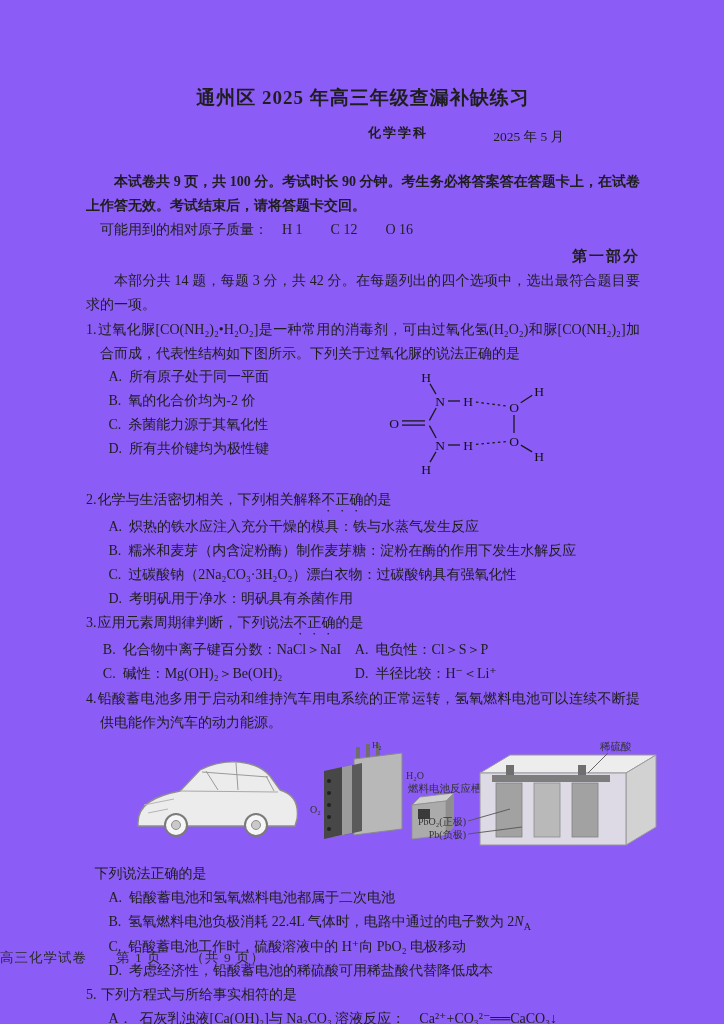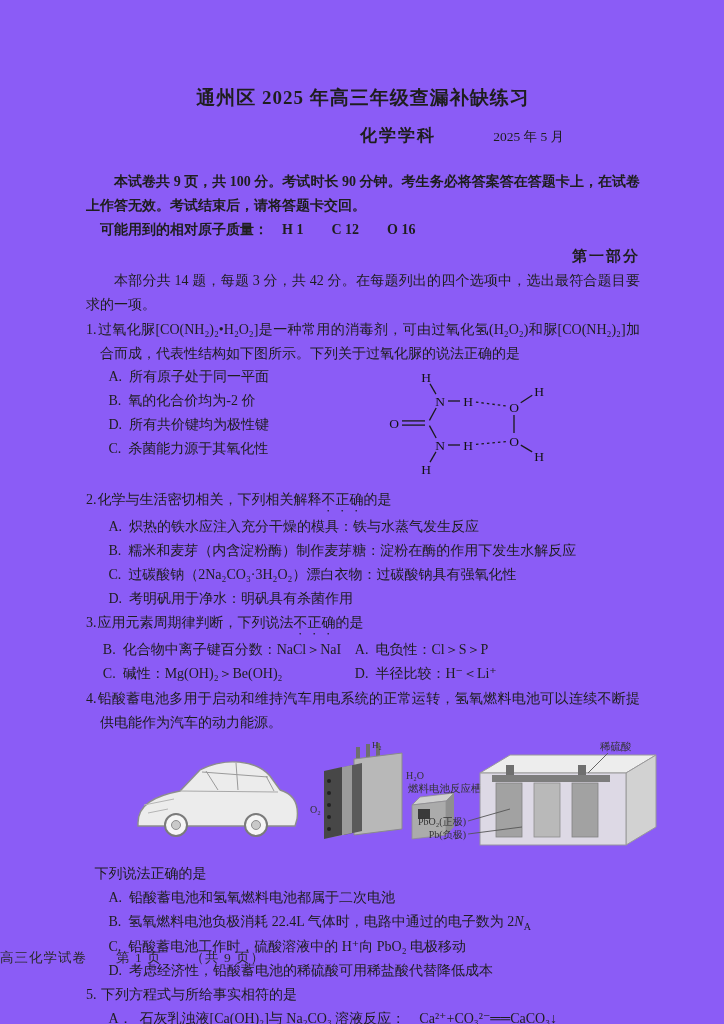--- a/index.html
+++ b/index.html
@@ -8,25 +8,25 @@
     width:724px;height:1024px;
     background:#8b5cf6;
     overflow:hidden;
     font-family:"Liberation Serif","DejaVu Serif",serif;
     color:#1e1e1e;
     font-size:14px;line-height:1.7;
   }
   .content{padding:82px 84px 0 86px;}
   .exam-title{text-align:center;font-size:19px;font-weight:bold;letter-spacing:1px;}
   .subject-row{position:relative;height:34px;margin-top:8px;}
-  .subject{position:absolute;left:192px;width:240px;text-align:center;font-size:17px;font-weight:bold;letter-spacing:2px;}
+  .subject{position:absolute;left:192px;width:240px;text-align:center;font-size:13px;font-weight:bold;letter-spacing:2px;}
   .exam-date{position:absolute;right:76px;top:4px;font-size:13.5px;}
   p{margin:0;}
   .instructions{margin-top:14px;text-indent:2em;text-align:justify;font-weight:bold;}
-  .masses{text-indent:1em;font-weight:bold;}
+  .masses{text-indent:1em;}
   .part-heading{text-align:right;font-weight:bold;font-size:15px;margin-top:2px;letter-spacing:2px;}
   .part-intro{text-indent:2em;text-align:justify;}
   .question{margin-top:1px;}
   .stem{padding-left:1em;text-indent:-1em;text-align:justify;}
   .qnum{margin-right:1px;}
   .options{margin-left:1.6em;}
   .opt{white-space:nowrap;}
   .opt .olabel{margin-right:7px;}
   .opt-grid{display:grid;grid-template-columns:252px 1fr;margin-left:1.2em;}
   .em-dots{
@@ -88,22 +88,22 @@
               <text x="52" y="108" dy="4.5" text-anchor="middle" font-size="13.5" fill="#111">H</text>
               <text x="140" y="46" dy="4.5" text-anchor="middle" font-size="13.5" fill="#111">O</text>
               <text x="165" y="30" dy="4.5" text-anchor="middle" font-size="13.5" fill="#111">H</text>
               <text x="140" y="80" dy="4.5" text-anchor="middle" font-size="13.5" fill="#111">O</text>
               <text x="165" y="95" dy="4.5" text-anchor="middle" font-size="13.5" fill="#111">H</text>
             </svg>
         </div>
         <div class="options">
           <div class="opt"><span class="olabel">A.</span><span>所有原子处于同一平面</span></div>
           <div class="opt"><span class="olabel">B.</span><span>氧的化合价均为-2 价</span></div>
+          <div class="opt"><span class="olabel">C.</span><span>杀菌能力源于其氧化性</span></div>
           <div class="opt"><span class="olabel">D.</span><span>所有共价键均为极性键</span></div>
-          <div class="opt"><span class="olabel">C.</span><span>杀菌能力源于其氧化性</span></div>
         </div>
       </div>
     </div>
 
     <div class="question">
       <p class="stem"><span class="qnum">2.</span><span>化学与生活密切相关，下列相关解释</span><span class="em-dots">不正确</span><span>的是</span></p>
       <div class="options">
         <div class="opt"><span class="olabel">A.</span><span>炽热的铁水应注入充分干燥的模具：铁与水蒸气发生反应</span></div>
         <div class="opt"><span class="olabel">B.</span><span>糯米和麦芽（内含淀粉酶）制作麦芽糖：淀粉在酶的作用下发生水解反应</span></div>
         <div class="opt"><span class="olabel">C.</span><span>过碳酸钠（2Na₂CO₃·3H₂O₂）漂白衣物：过碳酸钠具有强氧化性</span></div>

